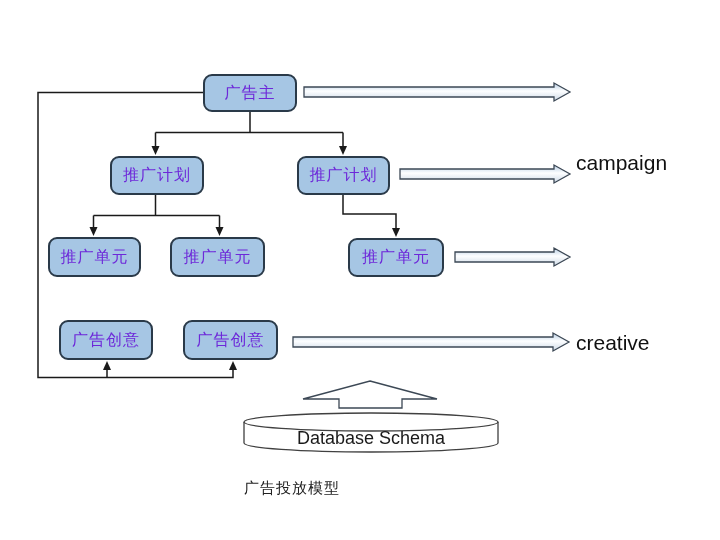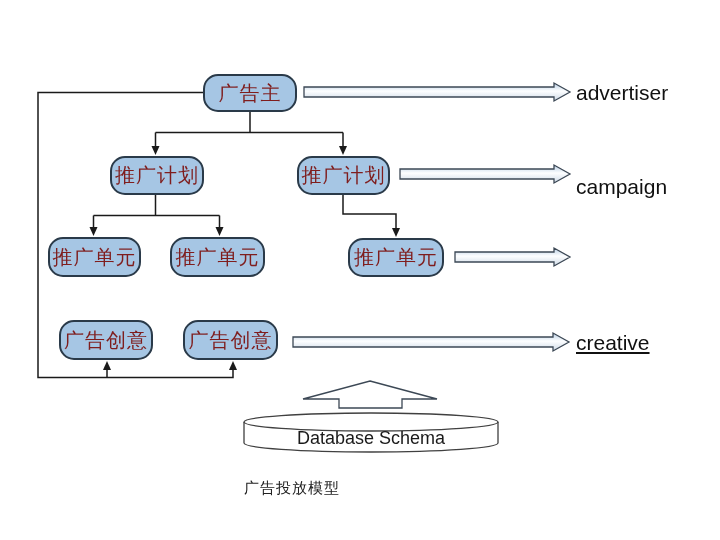--- a/index.html
+++ b/index.html
@@ -3,23 +3,23 @@
 <meta charset="utf-8">
 <style>
   html,body{margin:0;padding:0;background:#ffffff;}
   #stage{
     position:relative;width:720px;height:540px;background:#ffffff;overflow:hidden;
     font-family:"Liberation Sans","DejaVu Sans",sans-serif;
   }
   #wires{position:absolute;left:0;top:0;width:720px;height:540px;}
   .node{
     position:absolute;box-sizing:border-box;
-    background:#a6c6e4;border:2px solid #2a3a49;border-radius:15px;
+    background:#a6c6e4;border:2px solid #2a3a49;border-radius:9px;
     display:flex;align-items:center;justify-content:center;
-    font-size:20px;color:#7f1d1d;letter-spacing:1px;white-space:nowrap;
+    font-size:16px;color:#6d28d9;letter-spacing:1px;white-space:nowrap;
   }
   .lvl{
     position:absolute;left:576px;font-size:21px;color:#111;line-height:25px;white-space:nowrap;
   }
   .dbtext{
     position:absolute;left:244px;width:254px;top:428px;text-align:center;
     font-size:18px;color:#1a1a1a;
   }
   .caption{
     position:absolute;left:244px;width:254px;top:479px;
@@ -80,24 +80,23 @@
   <div class="node" style="left:48px;top:237px;width:93px;height:40px;">推广单元</div>
 
   <div class="node" style="left:170px;top:237px;width:95px;height:40px;">推广单元</div>
 
   <div class="node" style="left:348px;top:238px;width:96px;height:39px;">推广单元</div>
 
   <div class="node" style="left:59px;top:320px;width:94px;height:40px;">广告创意</div>
 
   <div class="node" style="left:183px;top:320px;width:95px;height:40px;">广告创意</div>
 
-  <div class="lvl" style="top:80px;">advertiser</div>
 
-  <div class="lvl" style="top:174px;">campaign</div>
+  <div class="lvl" style="top:150px;">campaign</div>
 
 
-  <div class="lvl" style="top:330px;text-decoration:underline;">creative</div>
+  <div class="lvl" style="top:330px;">creative</div>
 
   <div class="dbtext">Database Schema</div>
 
   <div class="caption">广告投放模型</div>
 
 </div>
 
 </body></html>

